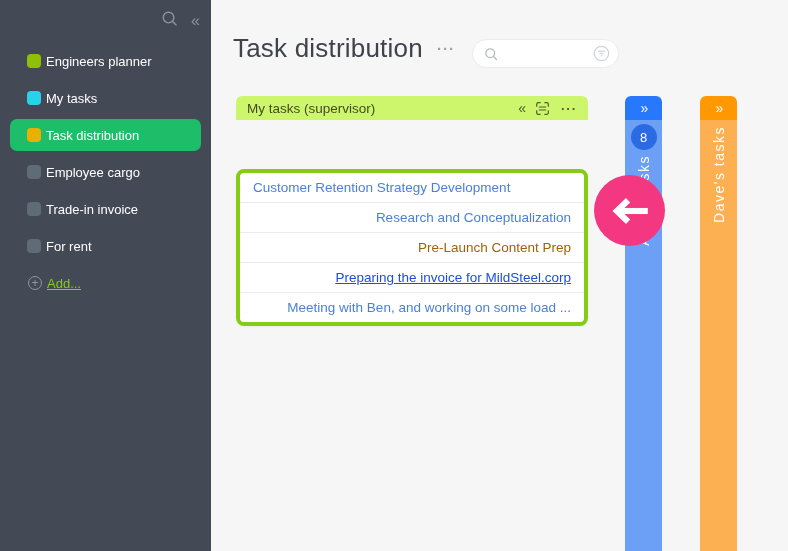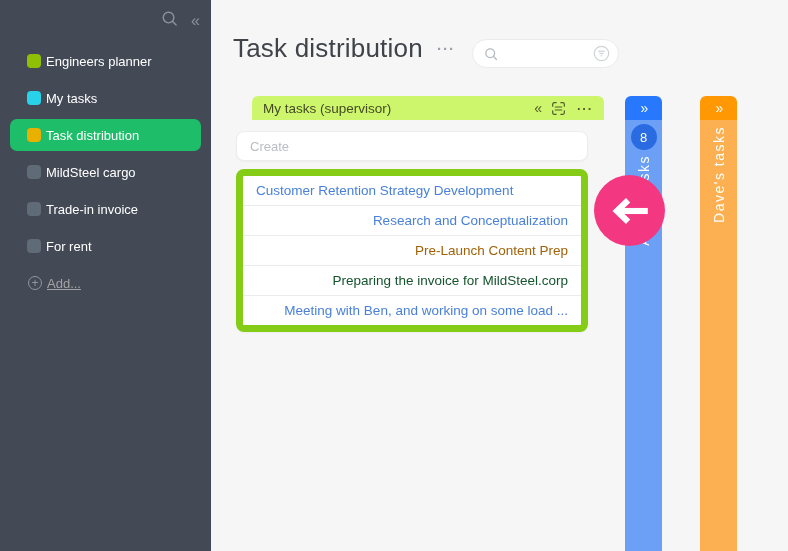--- a/index.html
+++ b/index.html
@@ -8,46 +8,46 @@
 
   
   .sidebar{position:absolute;left:0;top:0;width:211px;height:551px;background:#434955;}
   .sb-top{position:absolute;top:10px;right:13px;display:flex;align-items:center;gap:13px;color:#8d939d;}
   .sb-top .glyph{font-size:16px;line-height:1;cursor:pointer;letter-spacing:-2px;}
   .sb-menu{position:absolute;top:45px;left:0;right:0;}
   .sb-item{display:flex;align-items:center;height:32px;margin:0 10px 5px 10px;padding-left:17px;
            border-radius:7px;cursor:pointer;}
   .sq{width:14px;height:14px;border-radius:4px;flex:0 0 auto;}
   .sb-label{margin-left:5px;font-size:13px;color:#ffffff;white-space:nowrap;}
-  .sb-item.add .sb-label{color:#a3a3a3;text-decoration:underline;}
+  .sb-item.add .sb-label{color:#84cc16;text-decoration:underline;}
   .plus-circle{width:14px;height:14px;border:1.3px solid #8f97a1;border-radius:50%;color:#8f97a1;
                font-size:12px;line-height:13px;text-align:center;flex:0 0 auto;margin-left:1px;box-sizing:border-box;}
 
   
   .page-title{position:absolute;left:233px;top:33px;margin:0;font-size:26px;font-weight:500;color:#3f434a;letter-spacing:.2px;}
   .title-dots{position:absolute;left:437px;top:40px;font-size:15px;font-weight:700;color:#9aa0a6;letter-spacing:1px;cursor:pointer;}
   .searchbox{position:absolute;left:472px;top:39px;width:147px;height:29px;background:#ffffff;border:1px solid #ebebec;
              border-radius:15px;display:flex;align-items:center;padding:0 8px 0 11px;box-sizing:border-box;}
   .searchbox input{flex:1;border:none;outline:none;font-size:13px;color:#444;background:transparent;min-width:0;margin-left:7px;}
 
   
-  .col-header{position:absolute;left:252px;top:96px;width:352px;height:24px;border-radius:6px 6px 0 0;
+  .col-header{position:absolute;left:236px;top:96px;width:352px;height:24px;border-radius:6px 6px 0 0;
               display:flex;align-items:center;padding:8px 11px;box-sizing:border-box;}
   .col-title{font-size:13.5px;color:#454a24;}
   .col-header .spacer{flex:1;}
   .col-header .hicon{color:#555b2c;margin-left:11px;cursor:pointer;display:flex;align-items:center;}
   .col-header .glyph{font-size:14px;line-height:1;letter-spacing:-2px;}
   .col-header .dots{font-size:13px;font-weight:700;letter-spacing:1px;}
 
   .create-input{position:absolute;left:236px;top:131px;width:352px;height:30px;box-sizing:border-box;
                 background:#fff;border:1px solid #ededee;border-radius:8px;padding:0 13px;font-size:13px;
                 color:#444;outline:none;box-shadow:0 1px 2px rgba(0,0,0,.04);font-family:inherit;}
   .create-input::placeholder,.searchbox input::placeholder{color:#b9bec4;}
 
-  .task-list{position:absolute;left:236px;top:169px;width:352px;background:#fff;border:7px solid #84cc16;
+  .task-list{position:absolute;left:236px;top:169px;width:352px;background:#fff;border:4px solid #84cc16;
              border-radius:8px;box-sizing:border-box;overflow:hidden;box-shadow:0 1px 2px rgba(0,0,0,.04);}
   .task-row{height:29px;line-height:29px;padding:0 13px;font-size:13.5px;white-space:nowrap;overflow:hidden;
             text-overflow:ellipsis;cursor:pointer;}
   .task-row + .task-row{border-top:1px solid #eaecee;text-align:right;}
 
   
   .ccol{position:absolute;top:96px;width:37px;height:455px;}
   .ccol-header{height:24px;border-radius:6px 6px 0 0;display:flex;align-items:center;justify-content:center;
                color:#fff;cursor:pointer;}
   .ccol-header .glyph{font-size:14px;line-height:1;letter-spacing:-2px;}
@@ -83,21 +83,21 @@
       <div class="sb-item">
         <span class="sq" style="background-color: rgb(40, 210, 232);"></span>
         <span class="sb-label">My tasks</span>
       </div>
       <div class="sb-item selected" style="background-color: rgb(29, 189, 105);">
         <span class="sq" style="background-color: rgb(234, 176, 0);"></span>
         <span class="sb-label">Task distribution</span>
       </div>
       <div class="sb-item">
         <span class="sq" style="background-color: rgb(95, 107, 119);"></span>
-        <span class="sb-label">MildSteel cargo</span>
+        <span class="sb-label">Employee cargo</span>
       </div>
       <div class="sb-item">
         <span class="sq" style="background-color: rgb(95, 107, 119);"></span>
         <span class="sb-label">Trade-in invoice</span>
       </div>
       <div class="sb-item">
         <span class="sq" style="background-color: rgb(95, 107, 119);"></span>
         <span class="sb-label">For rent</span>
       </div>
       <div class="sb-item add">
@@ -137,27 +137,26 @@
           <path d="M10.5 1.8 H12.6 A1.6 1.6 0 0 1 14.2 3.4 V5.5"></path>
         <path d="M5.5 14.2 H3.4 A1.6 1.6 0 0 1 1.8 12.6 V10.5"></path>
           <path d="M10.5 14.2 H12.6 A1.6 1.6 0 0 0 14.2 12.6 V10.5"></path>
         <path d="M4.6 6.4 H11.4"></path>
           <path d="M4.6 9.6 H11.4"></path>
       </svg>
     </span>
     <span class="hicon dots">···</span>
   </div>
 
-  <input class="create-input" placeholder="Create" style="">
 
   <div class="task-list">
     <div class="task-row" style="color: rgb(74, 128, 217);">Customer Retention Strategy Development</div>
     <div class="task-row" style="color: rgb(74, 128, 217);">Research and Conceptualization</div>
     <div class="task-row" style="color: #a16207;">Pre-Launch Content Prep</div>
-    <div class="task-row" style="color: #14532d;">Preparing the invoice for MildSteel.corp</div>
+    <div class="task-row" style="color: #1d4ed8; text-decoration: underline;">Preparing the invoice for MildSteel.corp</div>
     <div class="task-row" style="color: rgb(74, 128, 217);">Meeting with Ben, and working on some load ...</div>
   </div>
 
   <div class="ccol" style="left:625px;">
     <div class="ccol-header" style="background-color: rgb(40, 120, 254);">
       <span class="glyph">»</span>
     </div>
     <div class="ccol-body" style="background-color: rgb(107, 160, 246);">
       <span class="ccol-badge" style="background-color: rgb(42, 107, 226);">8</span>
       <span class="vlabel">Amy's tasks</span>

